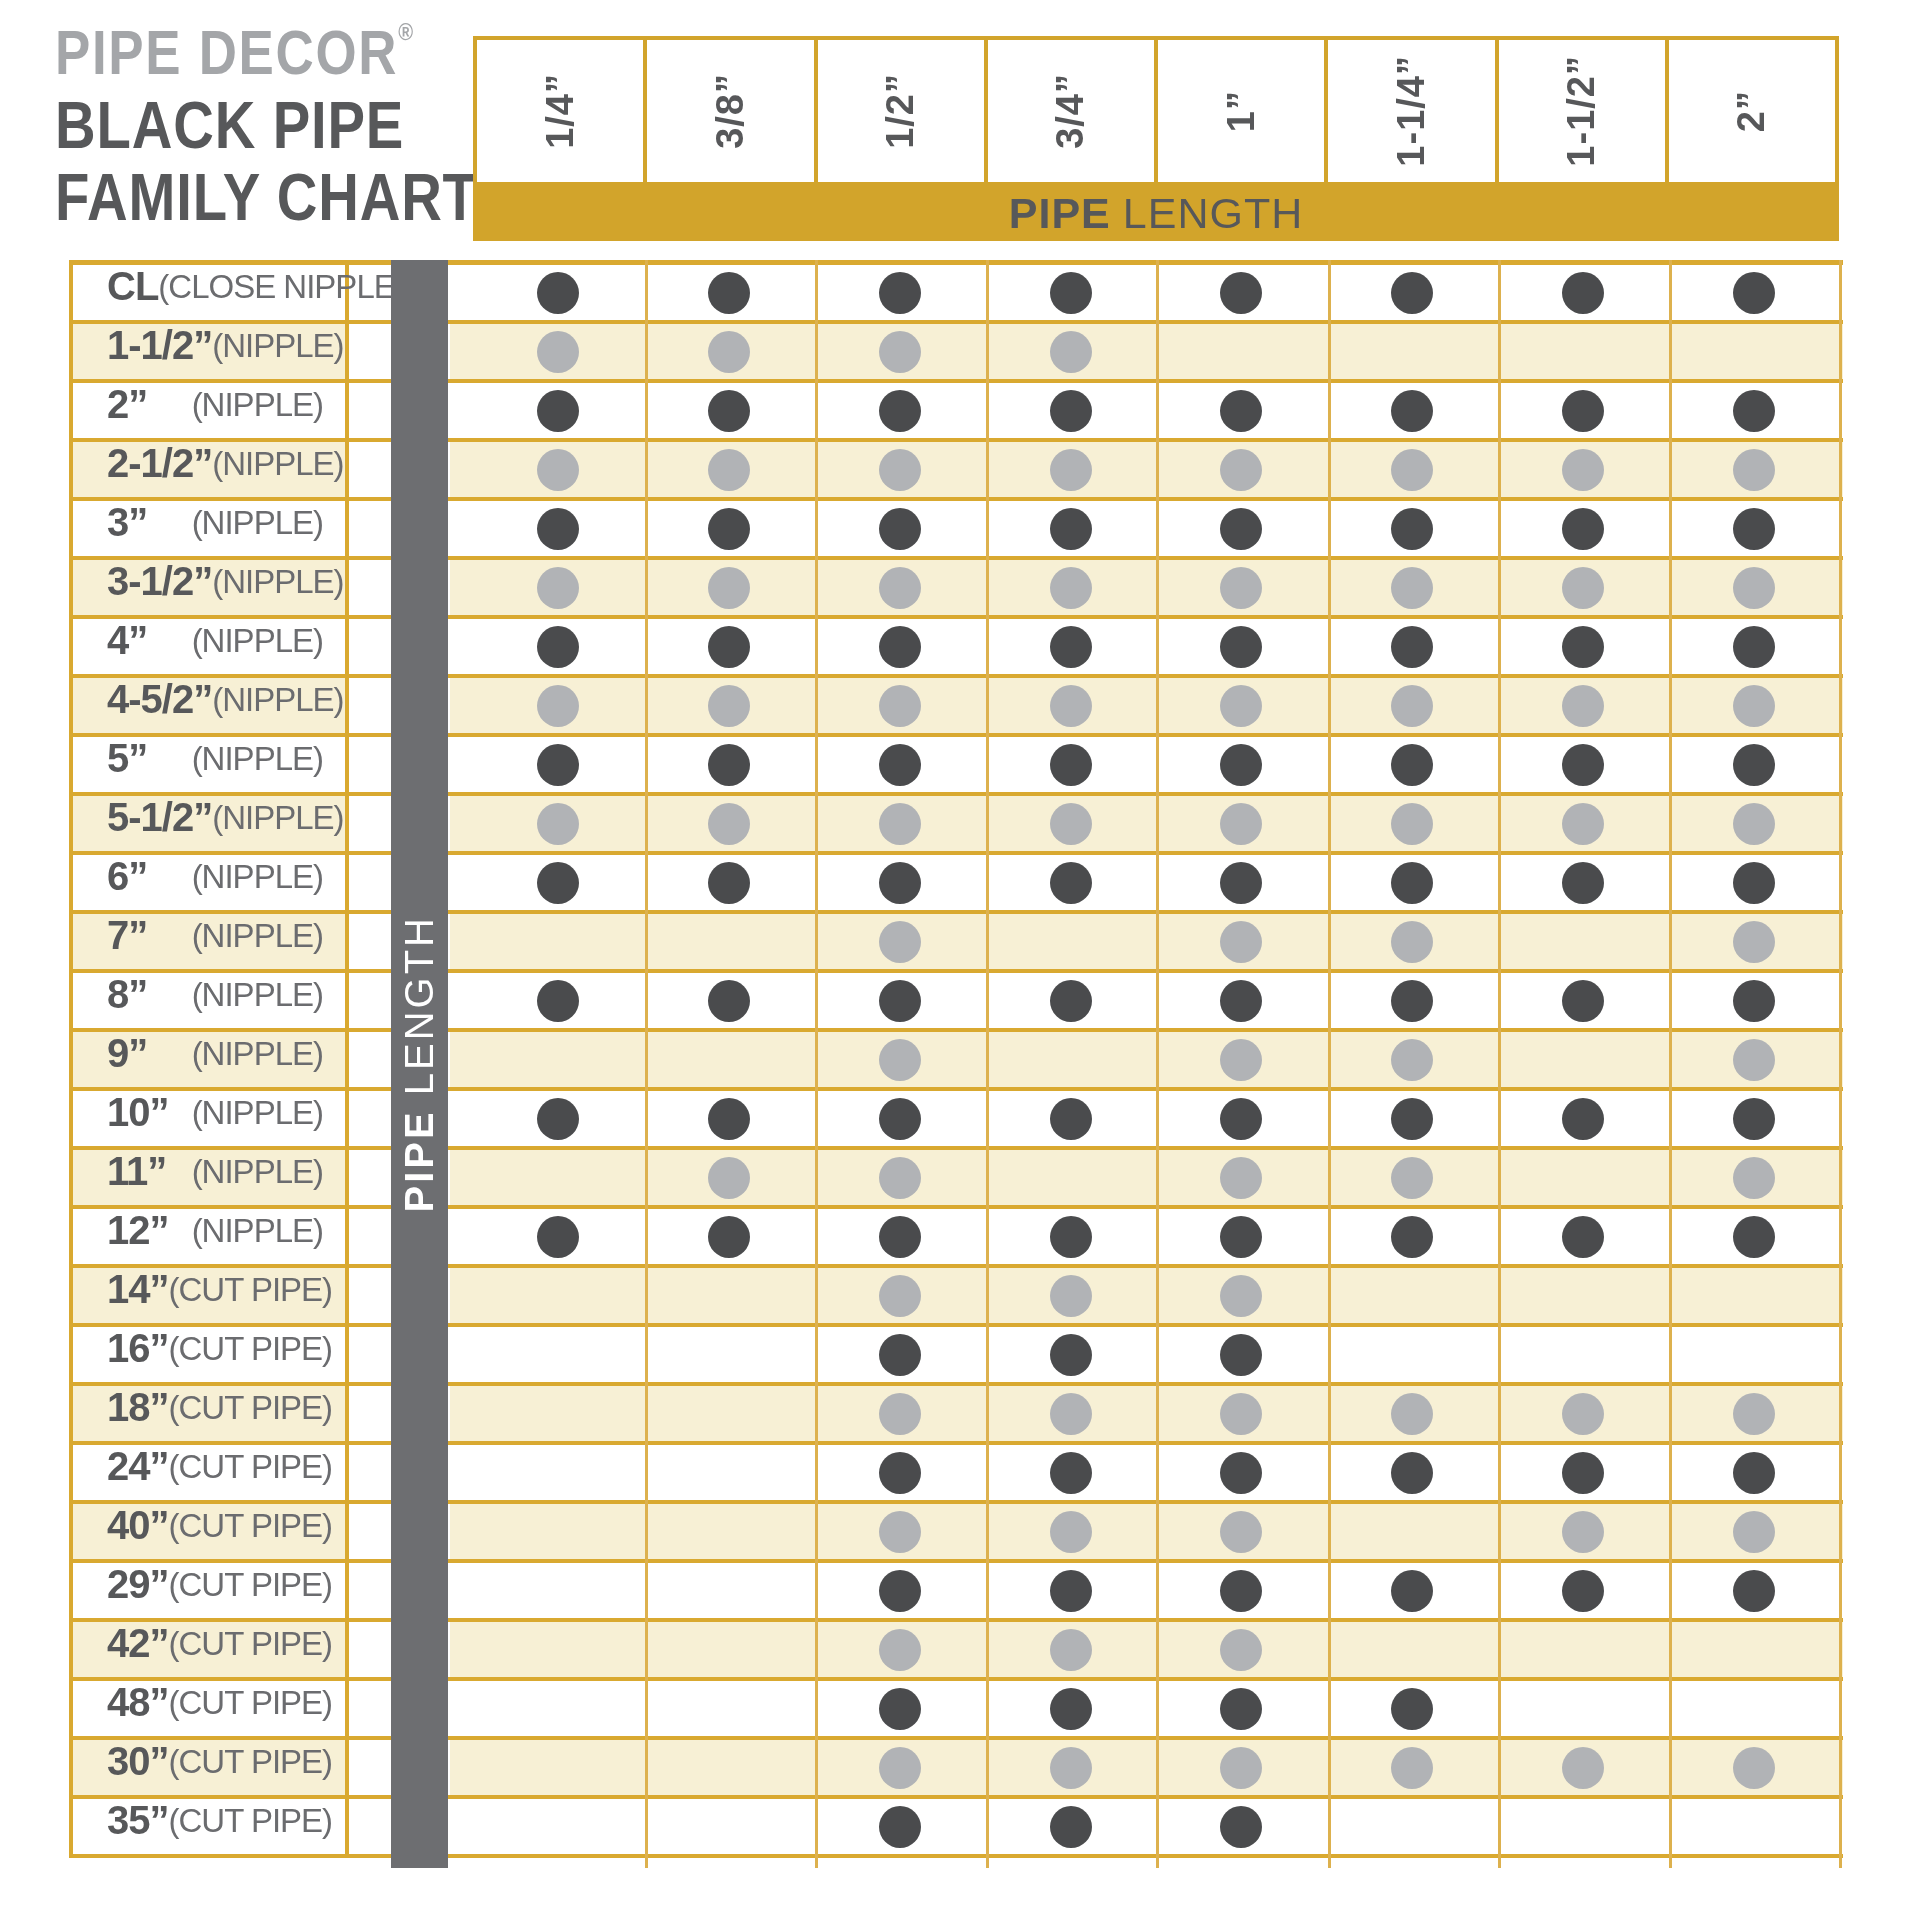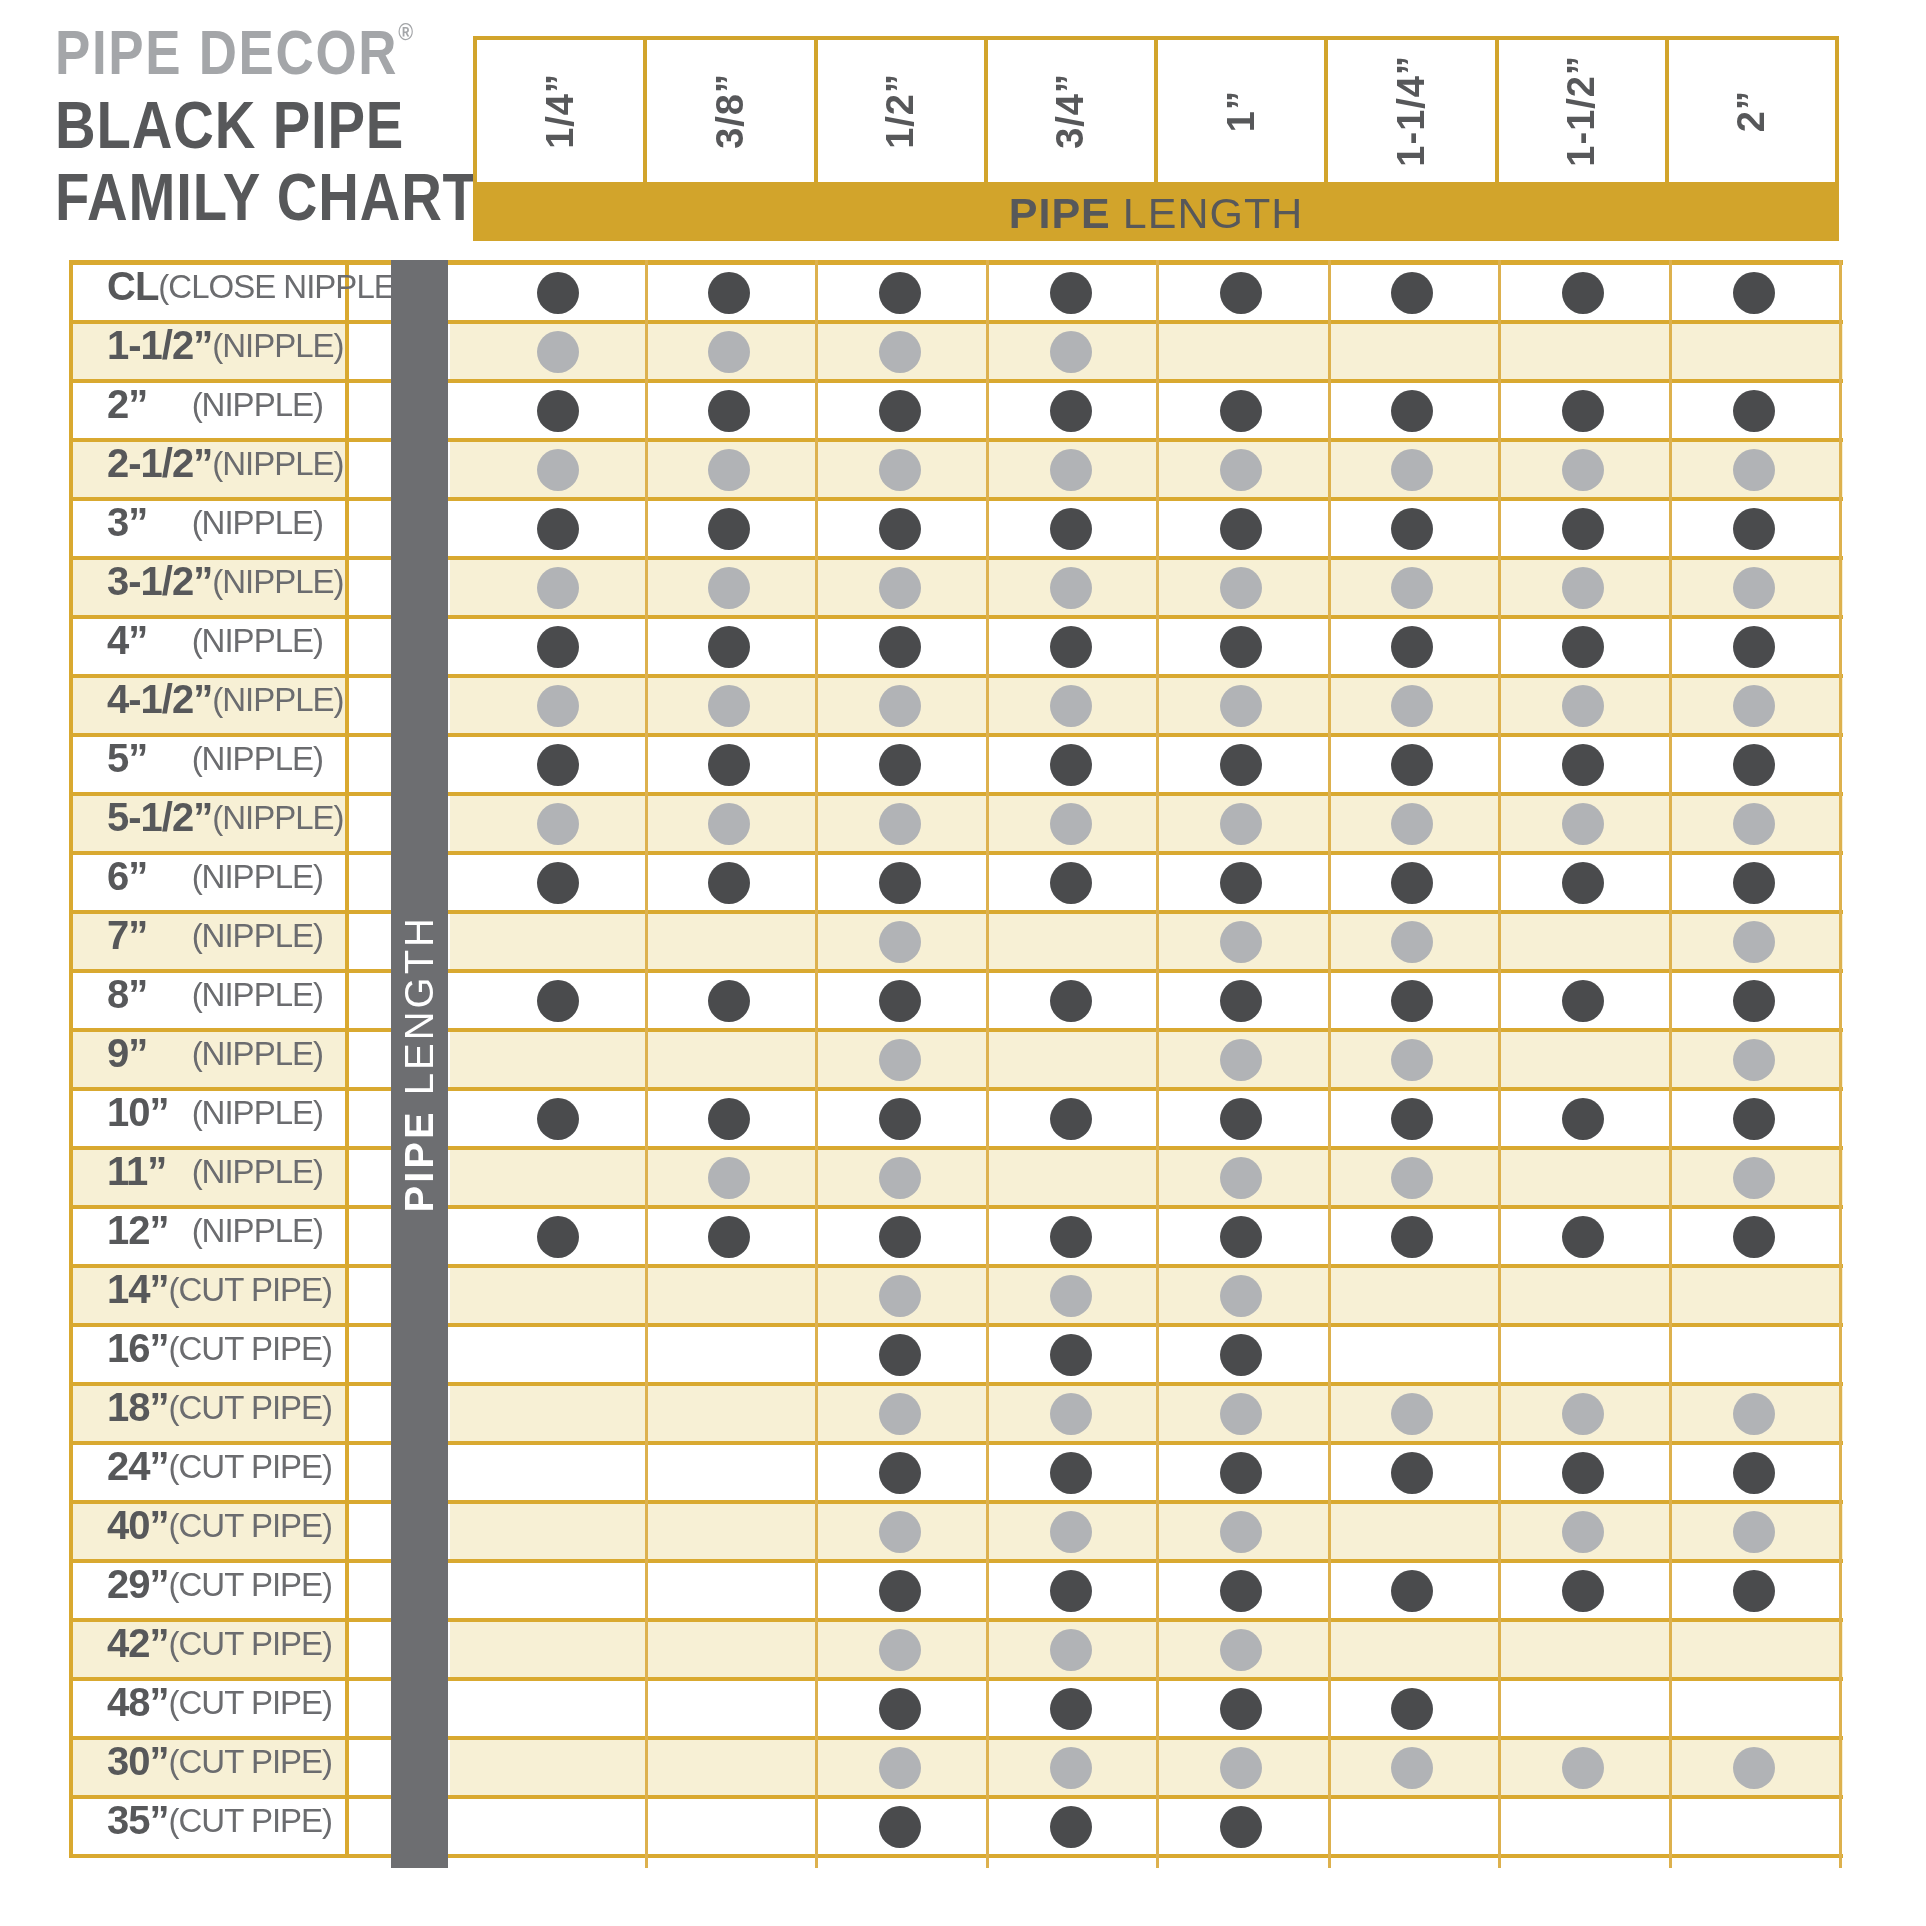--- a/index.html
+++ b/index.html
@@ -313,21 +313,21 @@
           <div class="cell">
             <span class="dot dark"></span>
           </div>
           <div class="cell">
             <span class="dot dark"></span>
           </div>
         </div>
       </div>
       <div class="row cream">
         <div class="lbl">
-          <span class="size">4-1/2”</span>
+          <span class="size">4-5/2”</span>
           <span class="kind">(NIPPLE)</span>
         </div>
         <div class="cells">
           <div class="cell">
             <span class="dot light"></span>
           </div>
           <div class="cell">
             <span class="dot light"></span>
           </div>
           <div class="cell">

